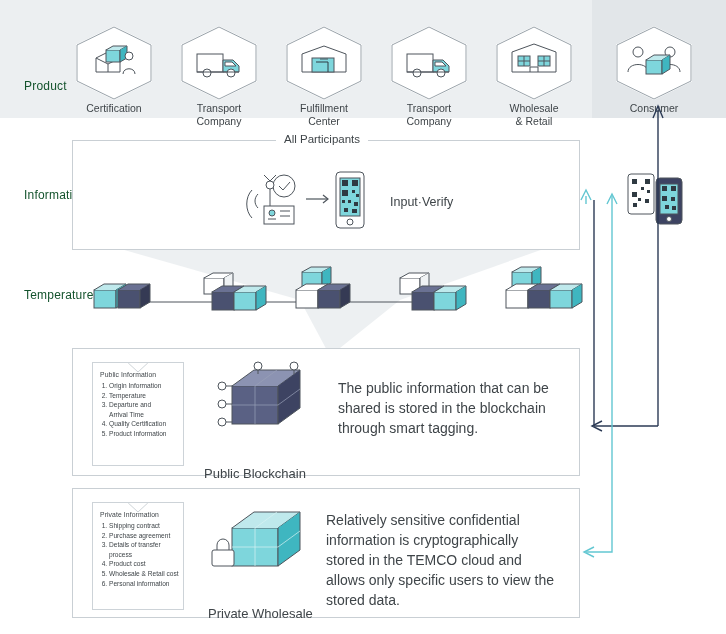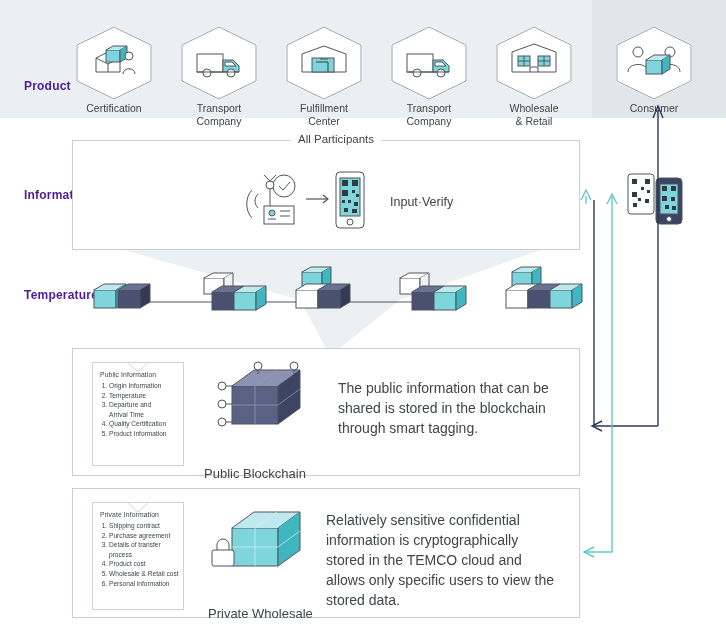--- a/index.html
+++ b/index.html
@@ -29,24 +29,23 @@
     position: absolute;
     left: 592px; top: 0;
     width: 134px; height: 118px;
     background: #e2e6e9;
   }
 
   
   .row-label {
     position: absolute;
     font-size: 12px;
-    color: #4c1d95;
+    color: #14532d;
     letter-spacing: .2px;
     white-space: nowrap;
-    font-weight: bold;
   }
 
   
   .hex {
     position: absolute;
     width: 76px; height: 74px;
     background: #ffffff;
     clip-path: polygon(50% 0%, 100% 25%, 100% 75%, 50% 100%, 0% 75%, 0% 25%);
     border: 0;
   }
@@ -258,21 +257,21 @@
         <path d="M44 46 C44 36 64 36 64 46" fill="#ffffff"></path>
         <rect x="30" y="34" width="16" height="14" fill="#7ed6dc"></rect>
         <path d="M30 34 L38 29 L54 29 L46 34" fill="#bfe9ec"></path>
         <path d="M46 34 L46 48 L54 43 L54 29" fill="#3fb6c0"></path>
       </g>
     </svg>
     <div class="hex-label">Consumer</div>
   </div>
 
   <div class="panel" style="left:72px; top:140px; width:508px; height:110px;"></div>
-  <div class="panel-title" style="left:276px; top:133px;margin-left:14px;">All Participants</div>
+  <div class="panel-title" style="left:276px; top:133px;">All Participants</div>
 
   <svg class="abs" style="left:228px; top:172px; width:86px; height:56px;">
     <g stroke="#4e555c" stroke-width="1" fill="none">
       <circle cx="56" cy="14" r="11"></circle>
       <path d="M51 14 l4 4 l7 -8"></path>
       <path d="M42 9 l-6 -6 M42 9 l6 -6"></path>
       <circle cx="42" cy="13" r="4" fill="#ffffff"></circle>
       <path d="M42 17 L42 34"></path>
       <path d="M30 22 c-4 4 -4 10 0 14 M24 18 c-7 7 -7 21 0 28"></path>
       <rect x="36" y="34" width="30" height="18" fill="#ffffff"></rect>

